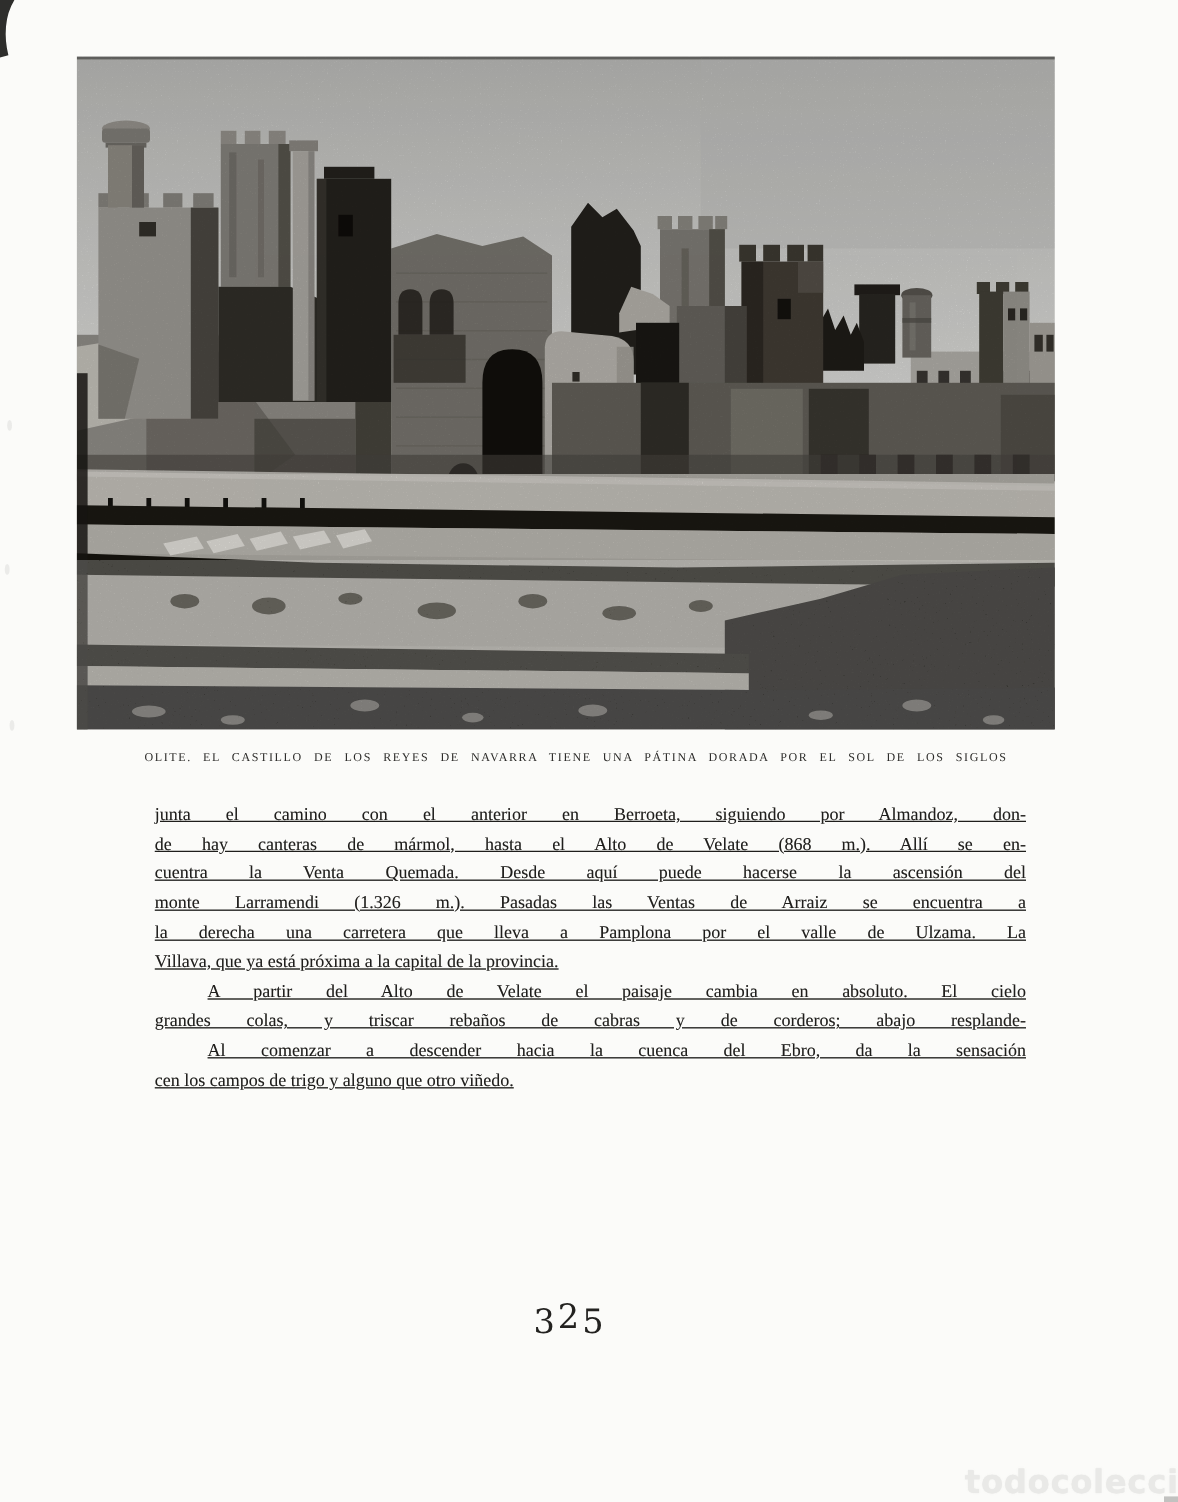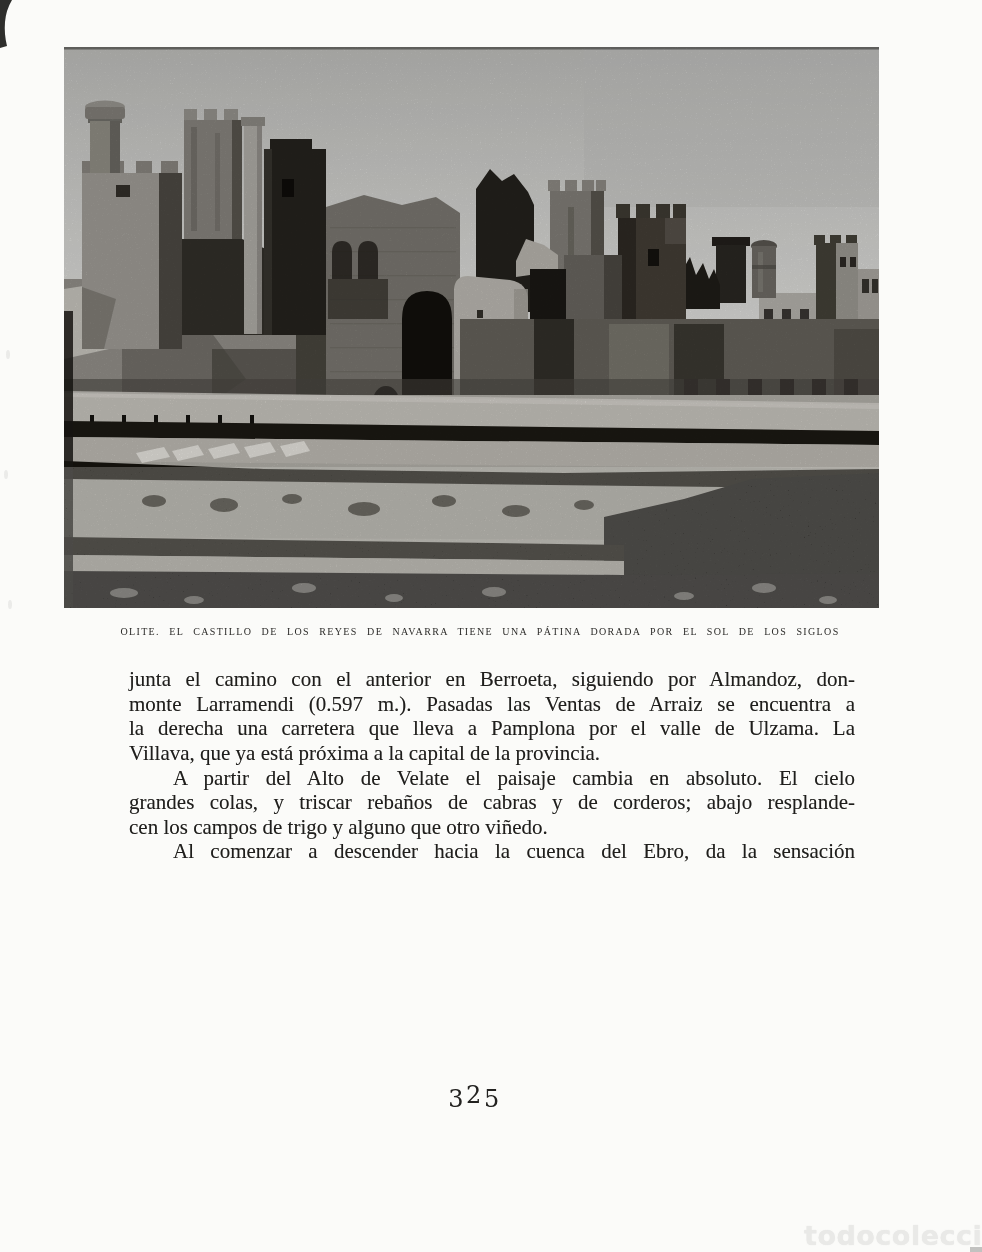--- a/index.html
+++ b/index.html
@@ -6,28 +6,28 @@
   .page{position:relative;width:982px;height:1252px;background:#fbfbf9;overflow:hidden;}
 
   .photo{position:absolute;left:64px;top:47px;width:815px;height:561px;margin:0;padding:0;}
   .photo svg{display:block;}
 
   .caption{position:absolute;left:70px;top:626px;width:820px;text-align:center;
     font-family:"Liberation Serif",serif;font-size:10px;letter-spacing:1.35px;
     word-spacing:5.5px;color:#2c2b29;white-space:nowrap;}
 
   .text-block{position:absolute;left:129px;top:667px;width:726px;
-    font-family:"Liberation Serif",serif;font-size:21px;line-height:24.65px;
-    color:#1f1e1c;text-shadow:0 0 0.4px rgba(30,28,26,.35);}
+    font-family:"Liberation Serif",serif;font-size:15px;line-height:24.65px;
+    color:#1f1e1c;text-shadow:0 0 0.4px rgba(30,28,26,.35);text-decoration:underline;}
   .line{text-align:justify;text-align-last:justify;text-justify:inter-word;height:24.65px;}
   .line.last{text-align-last:left;}
   .line.indent{text-indent:44px;}
 
   .page-number{position:absolute;left:440px;top:1083px;width:70px;text-align:center;
-    font-family:"DejaVu Serif",serif;font-size:24px;letter-spacing:2.5px;color:#232220;}
+    font-family:"DejaVu Serif",serif;font-size:28px;letter-spacing:2.5px;color:#232220;}
   .page-number .d-low{display:inline-block;transform:translateY(2px);}
   .page-number .d-high{display:inline-block;transform:translateY(-2px);}
 
   .watermark{position:absolute;left:804px;top:1220px;
     font-family:"DejaVu Sans",sans-serif;font-weight:700;font-size:27px;
     letter-spacing:.5px;color:#e9e9e7;text-shadow:0 0 1px rgba(210,210,208,.55);}
 
   .corner-ink{position:absolute;left:0;top:0;width:16px;height:52px;}
   .corner-gray{position:absolute;right:0;bottom:0;width:12px;height:5px;background:#c2c2c0;}
   .smudge{position:absolute;width:4px;height:9px;border-radius:50%;background:#e4e4e2;opacity:.7;}
@@ -238,27 +238,29 @@
 
       <rect x="0" y="420" width="815" height="141" filter="url(#f-light)" opacity="0.28"></rect>
       <rect x="0" y="0" width="815" height="561" filter="url(#f-dark)" opacity="0.16"></rect>
     </svg>
   </figure>
 
   <div class="caption">OLITE. EL CASTILLO DE LOS REYES DE NAVARRA TIENE UNA PÁTINA DORADA POR EL SOL DE LOS SIGLOS</div>
 
   <div class="text-block" id="paras">
       <div class="line">junta el camino con el anterior en Berroeta, siguiendo por Almandoz, don-</div>
-      <div class="line">monte Larramendi (0.597 m.). Pasadas las Ventas de Arraiz se encuentra a</div>
+      <div class="line">de hay canteras de mármol, hasta el Alto de Velate (868 m.). Allí se en-</div>
+      <div class="line">cuentra la Venta Quemada. Desde aquí puede hacerse la ascensión del</div>
+      <div class="line">monte Larramendi (1.326 m.). Pasadas las Ventas de Arraiz se encuentra a</div>
       <div class="line">la derecha una carretera que lleva a Pamplona por el valle de Ulzama. La</div>
       <div class="line last">Villava, que ya está próxima a la capital de la provincia.</div>
       <div class="line indent">A partir del Alto de Velate el paisaje cambia en absoluto. El cielo</div>
       <div class="line">grandes colas, y triscar rebaños de cabras y de corderos; abajo resplande-</div>
+      <div class="line indent">Al comenzar a descender hacia la cuenca del Ebro, da la sensación</div>
       <div class="line last">cen los campos de trigo y alguno que otro viñedo.</div>
-      <div class="line indent">Al comenzar a descender hacia la cuenca del Ebro, da la sensación</div>
     </div>
 
   <div class="page-number"><span class="d-low">3</span><span class="d-high">2</span><span class="d-low">5</span></div>
 
   <div class="watermark">todocoleccion</div>
 
   <div class="corner-gray"></div>
 </div>
 
 </body></html>

